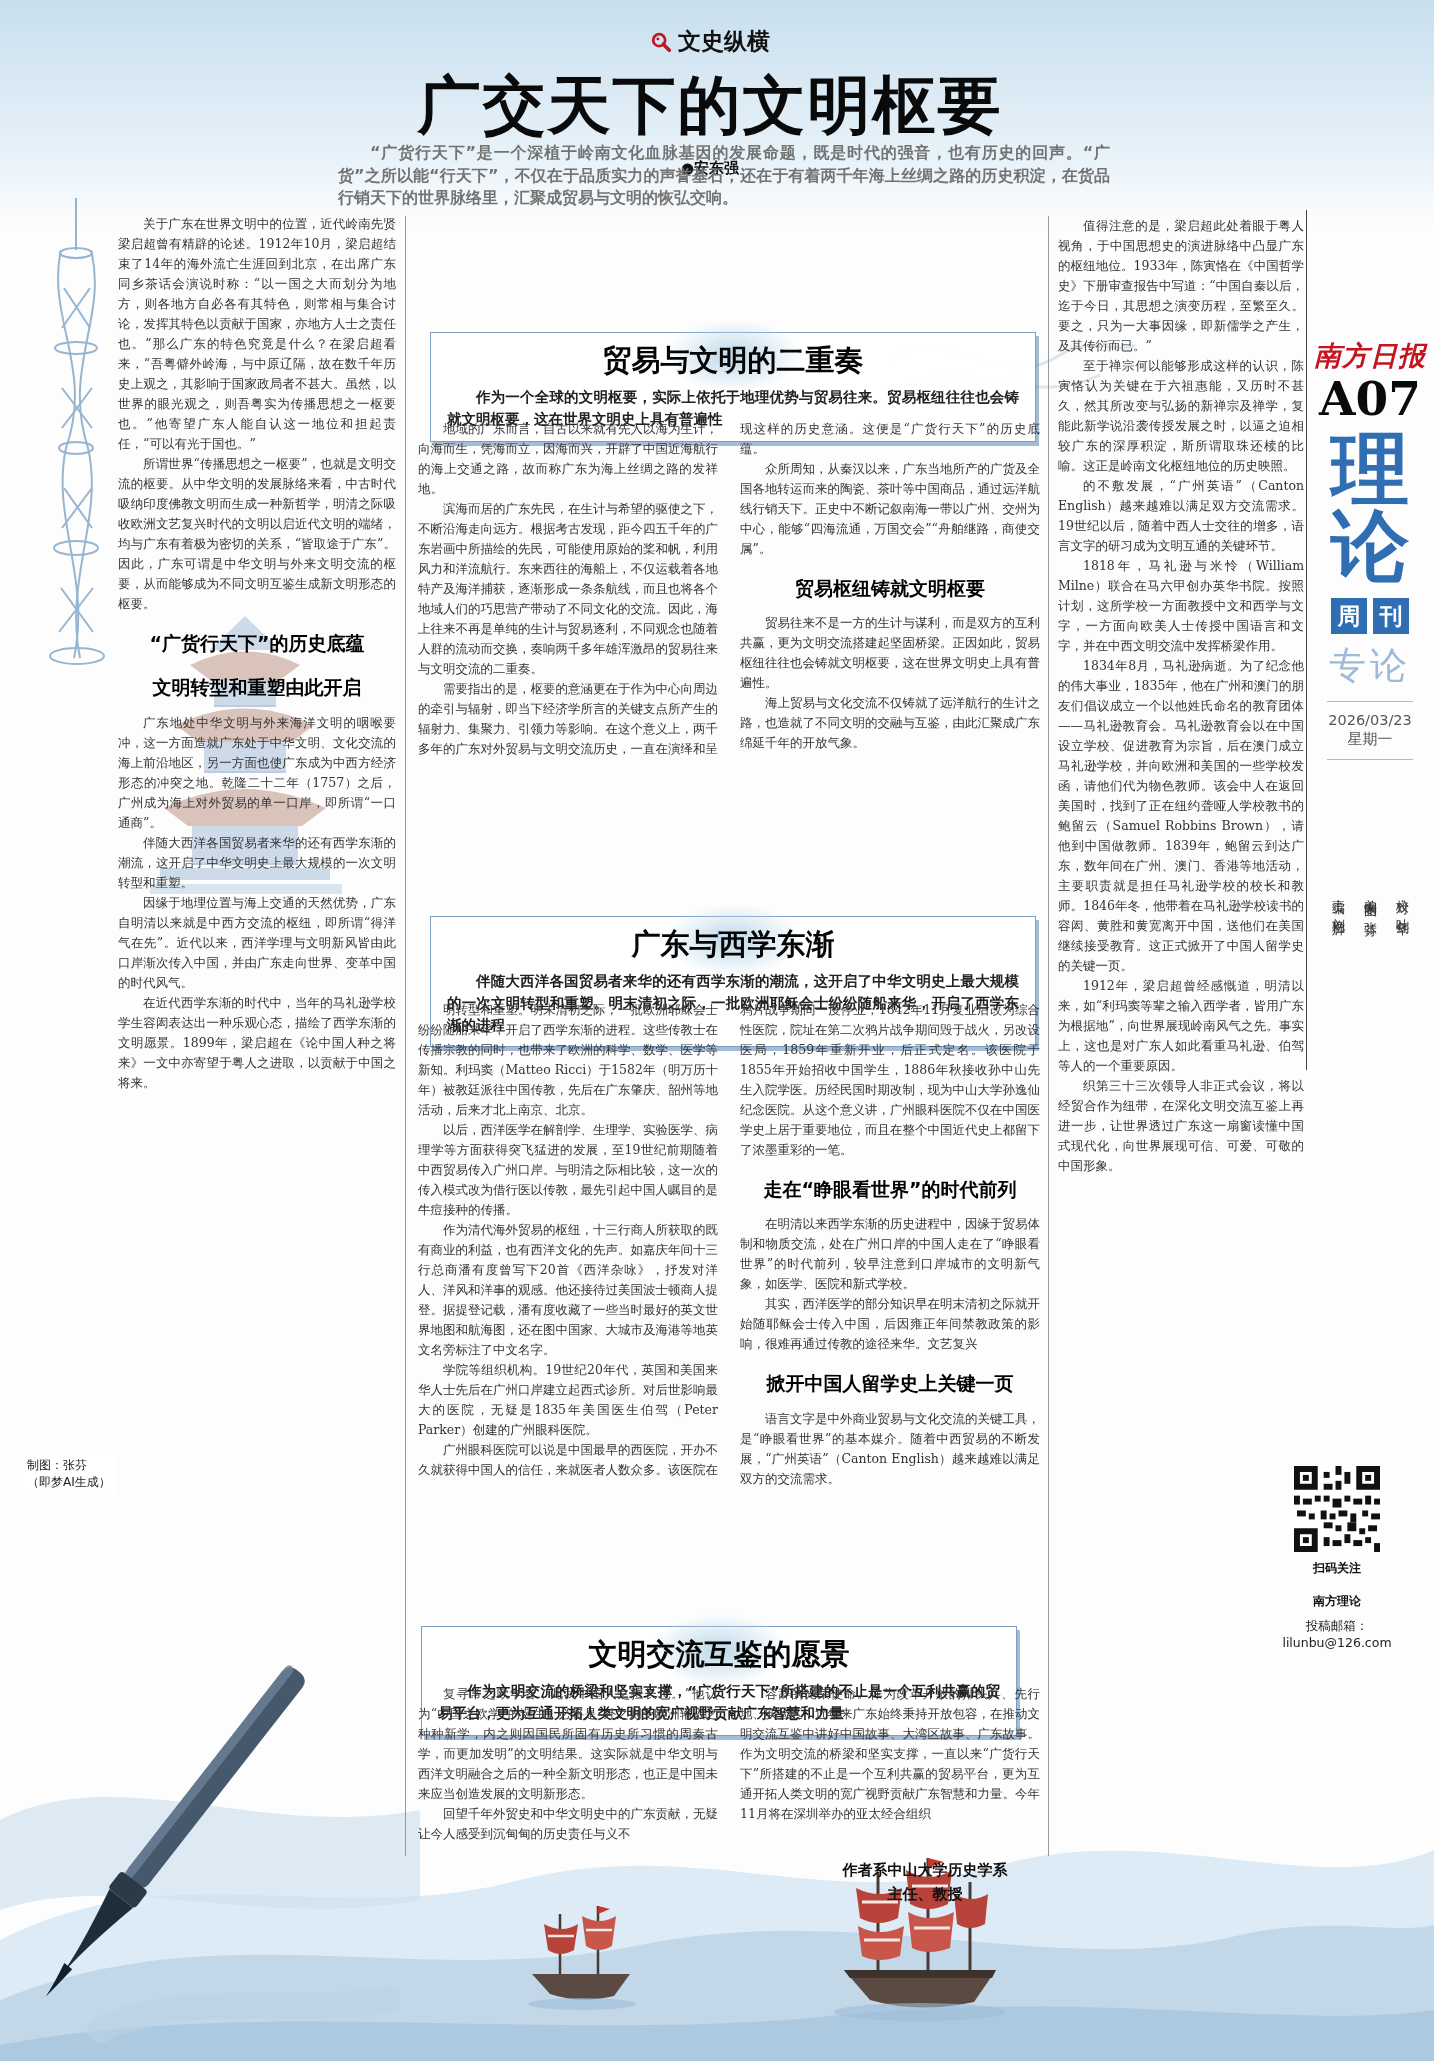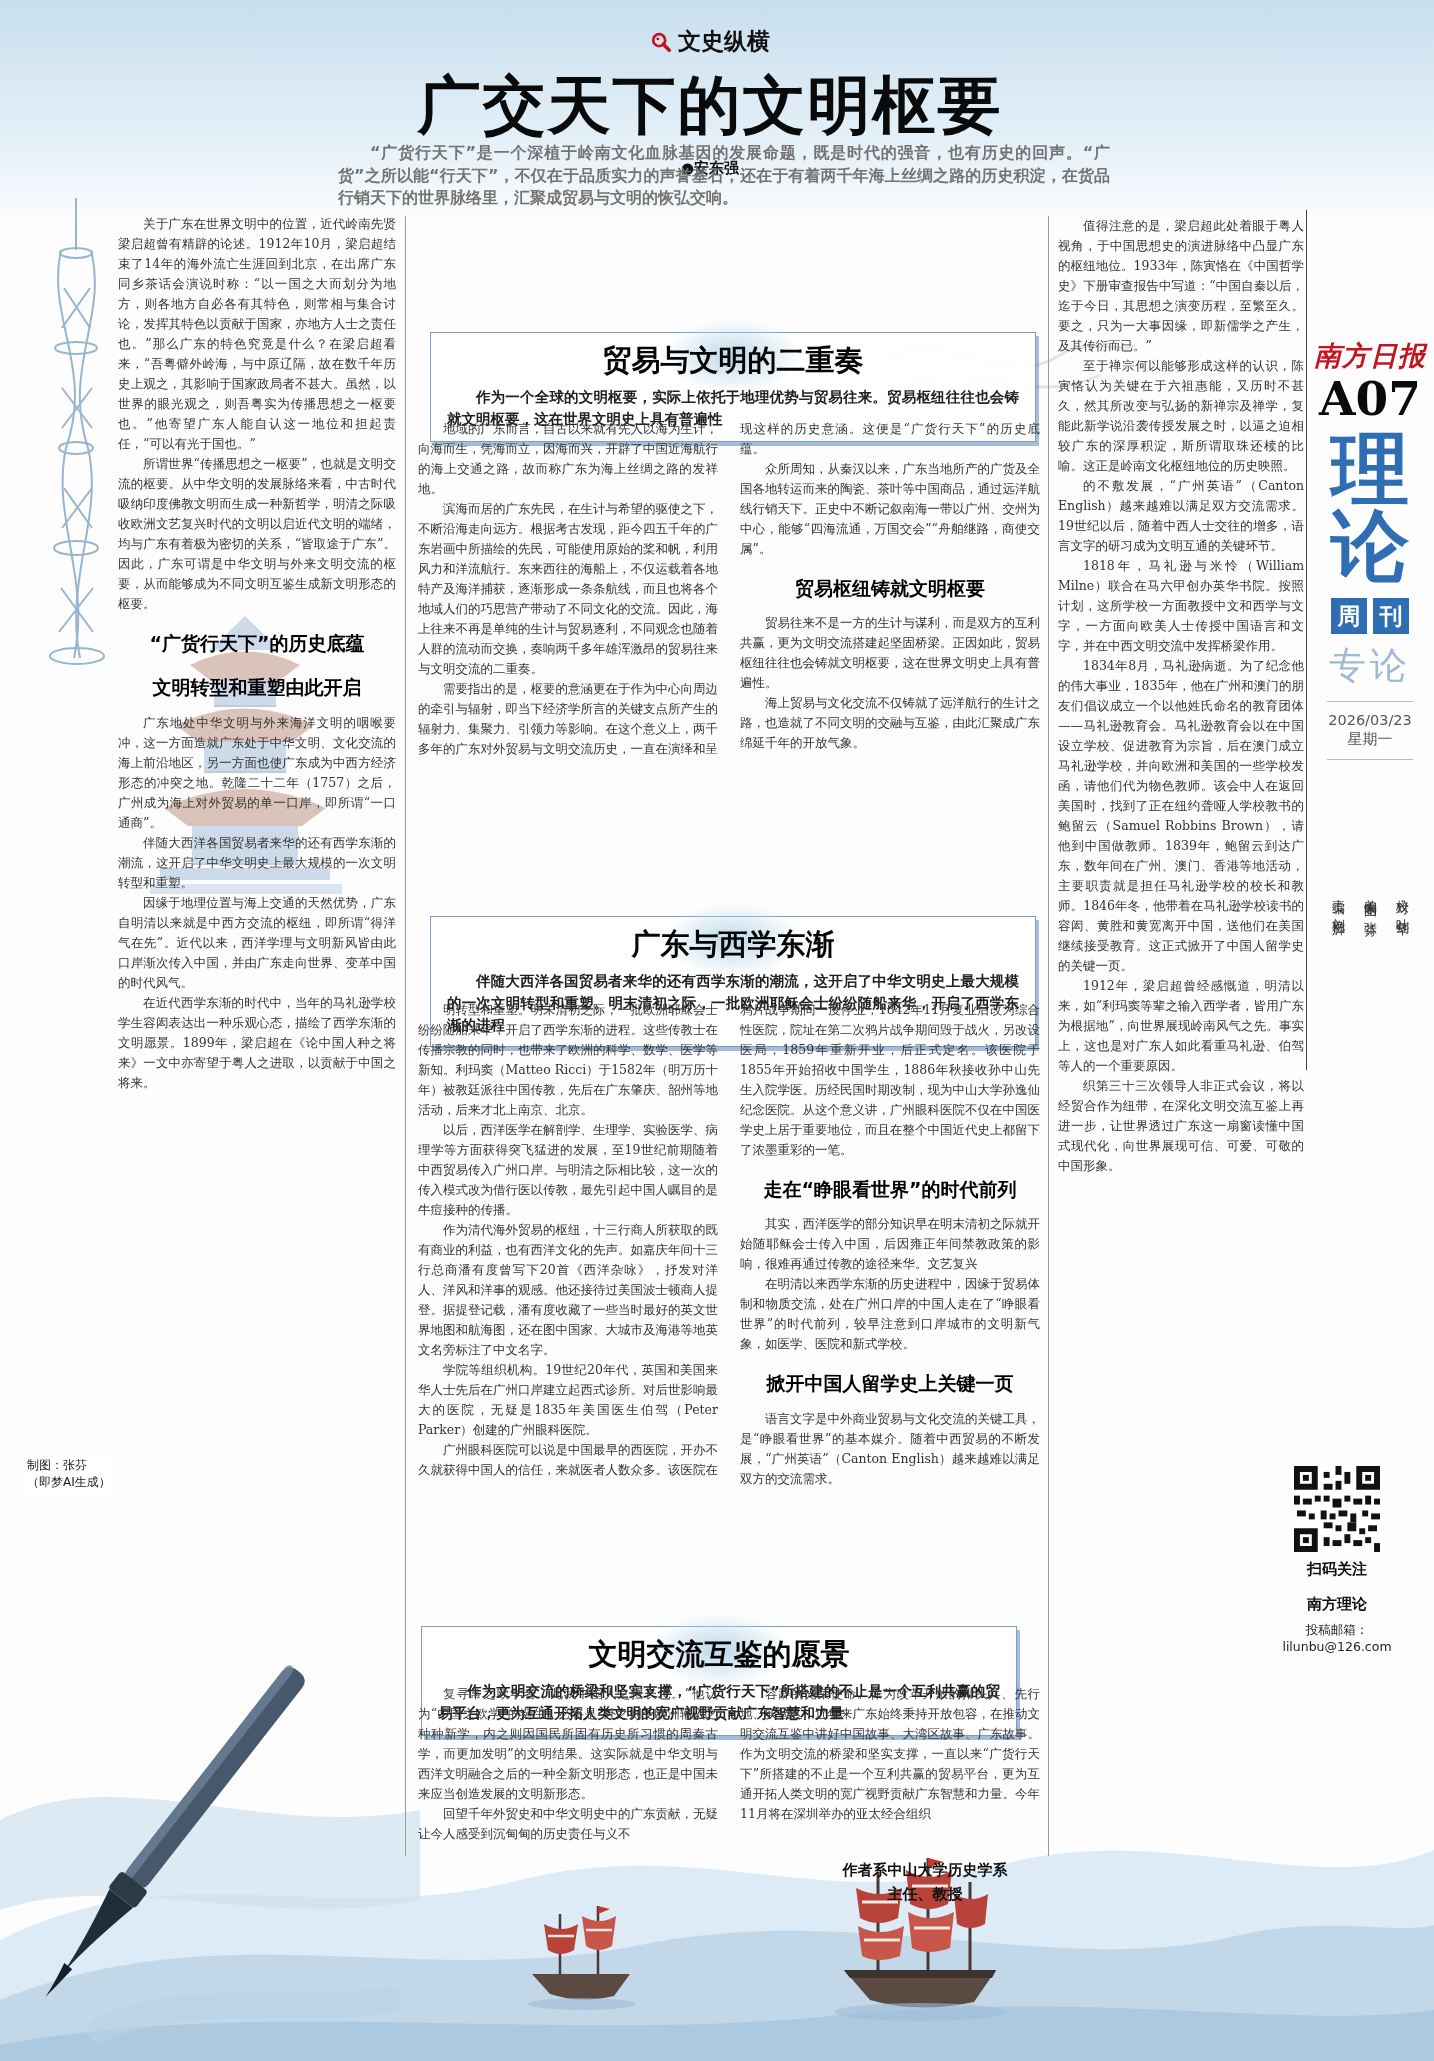--- a/index.html
+++ b/index.html
@@ -35,21 +35,21 @@
   .weekly{display:flex;justify-content:center;gap:6px;margin-top:14px;}
   .weekly span{width:36px;height:36px;background:#2f6eb3;color:#fff;font-family:"DejaVu Sans",sans-serif;font-weight:bold;font-size:23px;display:flex;align-items:center;justify-content:center;}
   .collabel{color:#9fb9d9;font-size:37px;letter-spacing:4px;margin-top:7px;font-family:"DejaVu Sans","Liberation Sans",sans-serif;}
   .sdiv{width:86px;height:1px;background:#b9b9b9;margin:10px auto;}
   .sdate{font-size:14.5px;color:#555;font-family:"DejaVu Sans",sans-serif;}
   .sday{font-size:15px;color:#555;font-family:"DejaVu Sans",sans-serif;margin-top:2px;}
   .editors{display:flex;justify-content:center;gap:14px;margin-top:16px;height:250px;}
   .editors span{writing-mode:vertical-rl;font-size:13px;color:#333;font-family:"DejaVu Sans",sans-serif;letter-spacing:2px;}
   
   .qrblk{position:absolute;left:1282px;top:1466px;width:110px;text-align:center;z-index:3;font-family:"DejaVu Sans","Liberation Sans",sans-serif;}
-  .qrblk .t1{font-size:15px;font-weight:bold;color:#111;margin-top:8px;}
+  .qrblk .t1{font-size:12px;font-weight:bold;color:#111;margin-top:8px;}
   .qrblk .t2{font-size:12.5px;color:#222;margin-top:8px;}
   .qrblk .t3{font-size:12.5px;color:#222;}
   
   .author{position:absolute;left:795px;top:1858px;width:260px;text-align:center;font-weight:bold;font-size:15px;color:#111;line-height:1.6;z-index:4;}
   .artcredit{position:absolute;left:22px;top:1454px;z-index:4;font-family:"DejaVu Sans",sans-serif;font-size:12px;color:#222;background:rgba(255,255,255,.75);padding:3px 5px;line-height:1.45;}
   .artlayer{position:absolute;inset:0;z-index:1;}
   svg{display:block;}
 </style>
 </head>
 <body>
@@ -201,22 +201,22 @@
   <div class="colflow" style="top:1000px;height:568px;">
     <div>
         <p>明转型和重塑。明末清初之际，一批欧洲耶稣会士纷纷随船来华，开启了西学东渐的进程。这些传教士在传播宗教的同时，也带来了欧洲的科学、数学、医学等新知。利玛窦（Matteo Ricci）于1582年（明万历十年）被教廷派往中国传教，先后在广东肇庆、韶州等地活动，后来才北上南京、北京。</p>
         <p>以后，西洋医学在解剖学、生理学、实验医学、病理学等方面获得突飞猛进的发展，至19世纪前期随着中西贸易传入广州口岸。与明清之际相比较，这一次的传入模式改为借行医以传教，最先引起中国人瞩目的是牛痘接种的传播。</p>
         <p>作为清代海外贸易的枢纽，十三行商人所获取的既有商业的利益，也有西洋文化的先声。如嘉庆年间十三行总商潘有度曾写下20首《西洋杂咏》，抒发对洋人、洋风和洋事的观感。他还接待过美国波士顿商人提登。据提登记载，潘有度收藏了一些当时最好的英文世界地图和航海图，还在图中国家、大城市及海港等地英文名旁标注了中文名字。</p>
         <p>学院等组织机构。19世纪20年代，英国和美国来华人士先后在广州口岸建立起西式诊所。对后世影响最大的医院，无疑是1835年美国医生伯驾（Peter Parker）创建的广州眼科医院。</p>
         <p>广州眼科医院可以说是中国最早的西医院，开办不久就获得中国人的信任，来就医者人数众多。该医院在鸦片战争期间一度停业，1842年11月复业后改为综合性医院，院址在第二次鸦片战争期间毁于战火，另改设医局，1859年重新开业，后正式定名。该医院于1855年开始招收中国学生，1886年秋接收孙中山先生入院学医。历经民国时期改制，现为中山大学孙逸仙纪念医院。从这个意义讲，广州眼科医院不仅在中国医学史上居于重要地位，而且在整个中国近代史上都留下了浓墨重彩的一笔。</p>
       </div>
     <h3 class="subhead">走在“睁眼看世界”的时代前列</h3>
     <div>
+        <p>在明清以来西学东渐的历史进程中，因缘于贸易体制和物质交流，处在广州口岸的中国人走在了“睁眼看世界”的时代前列，较早注意到口岸城市的文明新气象，如医学、医院和新式学校。</p>
         <p>其实，西洋医学的部分知识早在明末清初之际就开始随耶稣会士传入中国，后因雍正年间禁教政策的影响，很难再通过传教的途径来华。文艺复兴</p>
-        <p>在明清以来西学东渐的历史进程中，因缘于贸易体制和物质交流，处在广州口岸的中国人走在了“睁眼看世界”的时代前列，较早注意到口岸城市的文明新气象，如医学、医院和新式学校。</p>
       </div>
     <h3 class="subhead">掀开中国人留学史上关键一页</h3>
     <div>
         <p>语言文字是中外商业贸易与文化交流的关键工具，是“睁眼看世界”的基本媒介。随着中西贸易的不断发展，“广州英语”（Canton English）越来越难以满足双方的交流需求。</p>
       </div>
   </div>
 
   <div class="secbox" style="top:1580px;left:421px;width:596px;">
     <h2 class="sechead">文明交流互鉴的愿景</h2>
     <div class="standfirst">作为文明交流的桥梁和坚实支撑，“广货行天下”所搭建的不止是一个互利共赢的贸易平台，更为互通开拓人类文明的宽广视野贡献广东智慧和力量</div>

